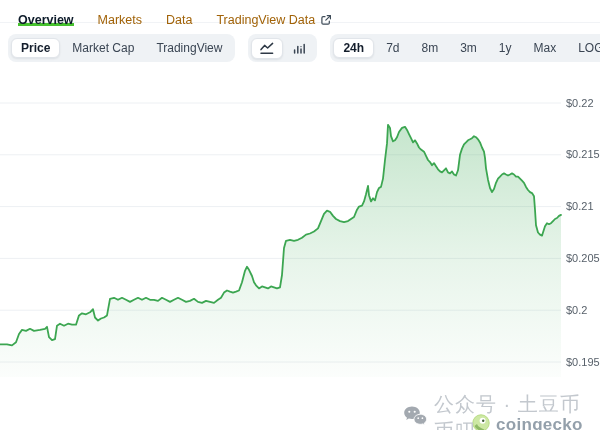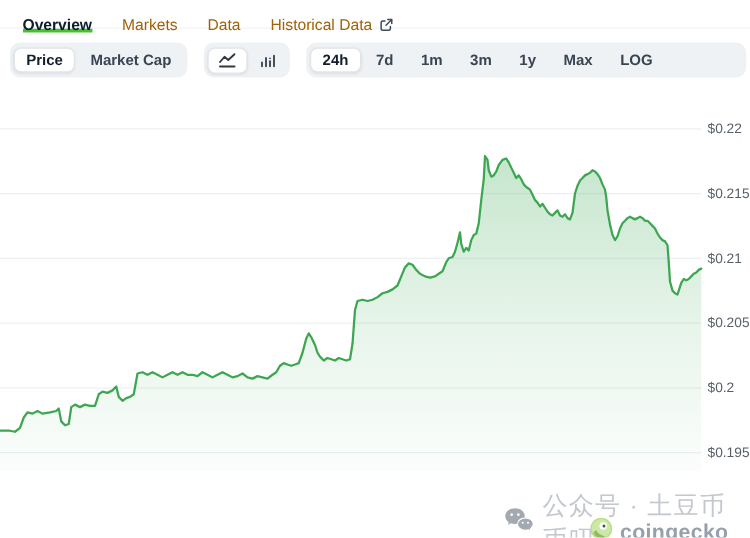--- a/index.html
+++ b/index.html
@@ -23,21 +23,21 @@
   .toolbar {
     position:absolute; top:34px; left:8px; width:589px; height:28px;
     display:flex; gap:13px; font-size:12px; align-items:stretch;
   }
   .group {
     background:#eff2f5; border-radius:8px; display:flex; align-items:center;
     padding:3px; gap:2px; box-sizing:border-box;
   }
   .group.range { flex:1; }
   .btn {
-    padding:3px 10px; border-radius:6px; color:#3a4553; font-weight:700;
+    padding:3px 10px; border-radius:6px; color:#3a4553; font-weight:400;
     cursor:pointer; white-space:nowrap; line-height:14px;
   }
   .btn.sel {
     background:#ffffff; border:1px solid #e1e5ea; padding:2px 9px;
     box-shadow:0 1px 2px rgba(16,24,40,.08); color:#141e2c; font-weight:700;
   }
   .icon-btn {
     border-radius:6px; padding:2px 7px; display:flex; align-items:center;
     cursor:pointer;
   }
@@ -69,36 +69,37 @@
   <div class="tab active">
     <span>Overview</span>
   </div>
   <div class="tab">
     <span>Markets</span>
   </div>
   <div class="tab">
     <span>Data</span>
   </div>
   <div class="tab">
-    <span>Historical Data</span>
+    <span>TradingView Data</span>
     <span>
       <svg width="12" height="12" viewBox="0 0 12 12" fill="none" stroke="#3d4a57" stroke-width="1.2" stroke-linecap="round" stroke-linejoin="round">
         <path d="M5 2.7 H3.1 a1.2 1.2 0 0 0 -1.2 1.2 v5 a1.2 1.2 0 0 0 1.2 1.2 h5 a1.2 1.2 0 0 0 1.2 -1.2 V7.2"></path>
         <path d="M7.2 1.6 h3.2 v3.2"></path>
         <path d="M10.2 1.8 L5.8 6.2"></path>
       </svg>
     </span>
   </div>
 </nav>
 
 <div class="toolbar">
 
   <div class="group">
     <div class="btn sel">Price</div>
     <div class="btn">Market Cap</div>
+    <div class="btn">TradingView</div>
   </div>
 
   <div class="group">
     <div class="icon-btn sel">
       <span>
         <svg width="16" height="15" viewBox="0 0 16 15" fill="none" stroke="#2e3946" stroke-width="1.5" stroke-linecap="round" stroke-linejoin="round">
           <path d="M2 8.6 L5.6 4.4 L8.6 7 L13.6 2.4"></path>
           <path d="M2 12.2 H13.6"></path>
         </svg>
       </span>
@@ -112,21 +113,21 @@
           <path d="M12.2 12 V3.6"></path>
           <circle cx="9" cy="5.6" r="0.7" fill="#3a4553" stroke="none"></circle>
         </svg>
       </span>
     </div>
   </div>
 
   <div class="group range">
     <div class="btn sel">24h</div>
     <div class="btn">7d</div>
-    <div class="btn">1m</div>
+    <div class="btn">8m</div>
     <div class="btn">3m</div>
     <div class="btn">1y</div>
     <div class="btn">Max</div>
     <div class="btn">LOG</div>
     <div class="spacer"></div>
 
   </div>
 </div>
 
 <div class="chart-wrap">

